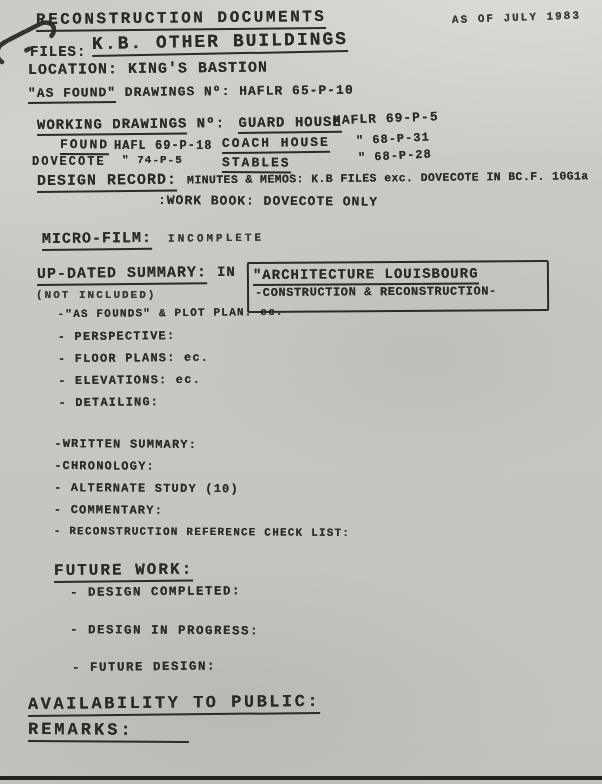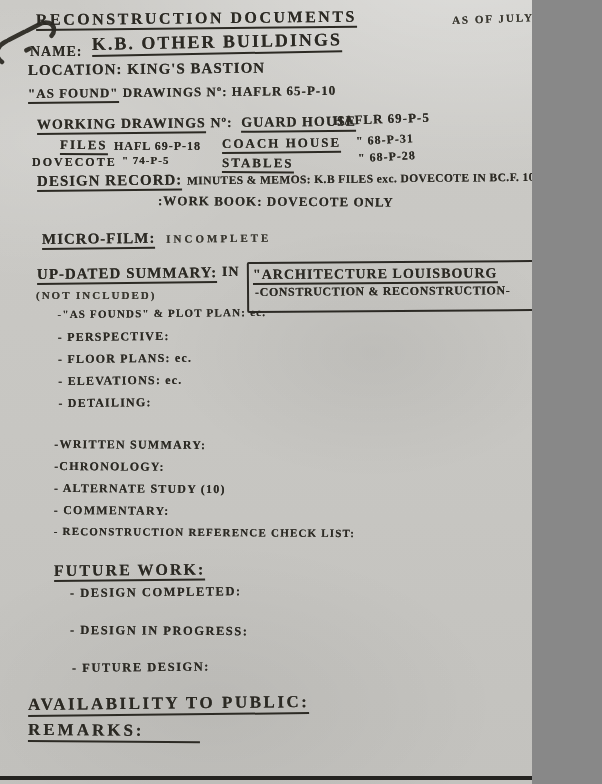--- a/index.html
+++ b/index.html
@@ -1,18 +1,18 @@
 <!DOCTYPE html>
 <html><head>
 <meta charset="utf-8">
 <style>
   html,body{margin:0;padding:0;background:#888;}
   .page{
-    position:relative;width:532px;height:784px;overflow:hidden;
-    font-family:Liberation Serif, serif;color:#2c2a24;
+    position:relative;width:602px;height:784px;overflow:hidden;
+    font-family:Liberation Mono, monospace;color:#2c2a24;
     background:
       radial-gradient(140% 55% at 88% -6%, rgba(255,255,255,.38), rgba(255,255,255,0) 55%),
       radial-gradient(70% 30% at 8% 18%, rgba(255,255,255,.16), rgba(255,255,255,0) 60%),
       radial-gradient(60% 25% at 70% 45%, rgba(0,0,0,.05), rgba(0,0,0,0) 65%),
       radial-gradient(90% 35% at 40% 90%, rgba(0,0,0,.05), rgba(0,0,0,0) 60%),
       linear-gradient(180deg,#cbcac6 0%,#c7c6c2 55%,#c3c2be 100%);
   }
   .hw{position:absolute;font-weight:bold;white-space:nowrap;letter-spacing:1px;
       text-shadow:0 0 .5px rgba(38,36,30,.75);transform-origin:left center;}
   .u{border-bottom:2px solid currentColor;padding-bottom:1px;}
@@ -41,42 +41,42 @@
 
   <svg class="clip" width="72" height="62" viewBox="0 0 72 62">
     <path d="M8 46 C0 40 2 31 11 26 L44 9 C52 4 60 7 60 14 C60 20 53 24 46 27 L20 41" fill="none" stroke="#35332d" stroke-width="4.5" stroke-linecap="round" stroke-dasharray="26 3 18 2 40"></path>
   </svg>
 
   <div class="hw fs16 ls25 ta" style="left:36px;top:11px">
     <span class="u">RECONSTRUCTION DOCUMENTS</span>
   </div>
   <div class="hw fs11 ls2 td ink-light" style="left:452px;top:14px">AS OF JULY 1983</div>
 
-  <div class="hw fs14" style="left:30px;top:44px">NAME:</div>
+  <div class="hw fs14" style="left:30px;top:44px">FILES:</div>
   <div class="hw fs18 ls2 tc" style="left:92px;top:34px">
     <span class="u">K.B. OTHER BUILDINGS</span>
   </div>
   <div class="hw fs15 ta" style="left:28px;top:62px">
     <span>LOCATION:</span>
     <span>KING'S BASTION</span>
   </div>
   <div class="hw fs13 ta" style="left:28px;top:86px">
     <span class="u">"AS FOUND"</span>
     <span>DRAWINGS Nº: HAFLR 65-P-10</span>
   </div>
 
   <div class="hw fs14 ta" style="left:37px;top:117px">
     <span class="u">WORKING DRAWINGS</span>
     <span>Nº:</span>
     <span class="u" style="margin-left:4px">GUARD HOUSE</span>
   </div>
   <div class="hw fs13 td" style="left:333px;top:113px">HAFLR 69-P-5</div>
 
   <div class="hw fs13 ls2 tb" style="left:60px;top:137px">
-    <span class="u">FILES</span>
+    <span class="u">FOUND</span>
   </div>
   <div class="hw fs10" style="left:114px;top:139px">HAFL 69-P-18</div>
   <div class="hw fs13 ls2 ta" style="left:222px;top:136px">
     <span class="u">COACH HOUSE</span>
   </div>
   <div class="hw fs12 te" style="left:356px;top:134px">"  68-P-31</div>
 
   <div class="hw fs12 ls2" style="left:32px;top:155px">DOVECOTE</div>
   <div class="hw fs11" style="left:122px;top:154px">"  74-P-5</div>
   <div class="hw fs13 ls2 tb" style="left:222px;top:155px">

